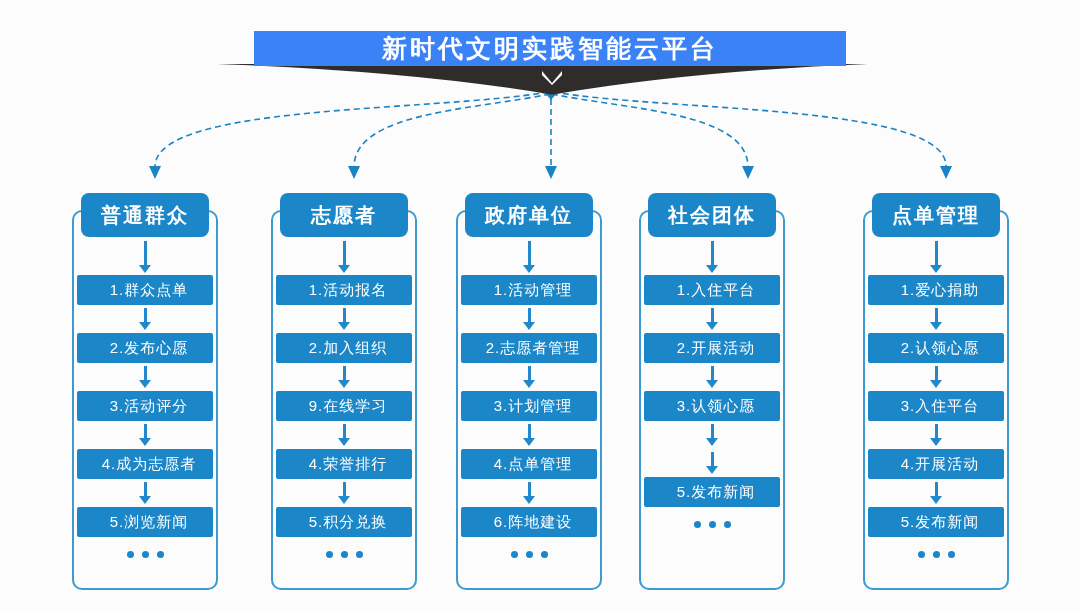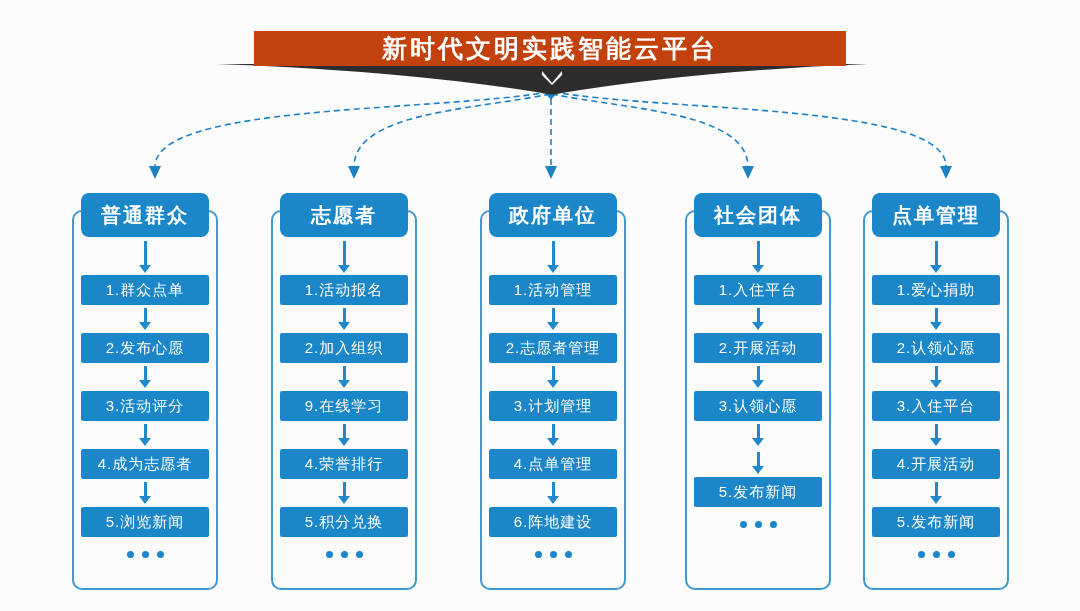--- a/index.html
+++ b/index.html
@@ -6,21 +6,21 @@
   body {
     width:1080px; height:611px; position:relative; overflow:hidden;
     background:#fcfcfc;
     font-family:"Liberation Sans","DejaVu Sans",sans-serif;
   }
   .stage { position:absolute; inset:0; }
 
   
   .title-bar {
     position:absolute; left:254px; top:31px; width:592px; height:35px;
-    background:#c2410c; color:#ffffff;
+    background:#3b82f6; color:#ffffff;
     display:flex; align-items:center; justify-content:center;
     font-size:25px; font-weight:bold; letter-spacing:3px;
     z-index:3;
   }
   .wedge-svg { position:absolute; left:210px; top:63px; z-index:2; }
   .connector-svg { position:absolute; left:0; top:0; z-index:1; }
 
   
   .col {
     position:absolute; top:193px; width:146px; height:397px;
@@ -36,20 +36,21 @@
     width:128px; height:44px; background:#1b87c8; border-radius:8px;
     color:#fff; font-size:20px; font-weight:bold; letter-spacing:2px;
     display:flex; align-items:center; justify-content:center;
   }
   .flow-item {
     position:relative; z-index:1;
     width:128px; height:30px; background:#1b87c8; border-radius:2px;
     color:#fff; font-size:15px; letter-spacing:1px;
     display:flex; align-items:center; justify-content:center;
     white-space:nowrap;
+    padding-left:8px;
   }
   .varrow {
     position:relative; z-index:1; width:3px; background:#2189cb;
   }
   .varrow::after {
     content:""; position:absolute; left:50%; bottom:-8px;
     transform:translateX(-50%);
     width:0; height:0;
     border-left:6px solid transparent; border-right:6px solid transparent;
     border-top:8px solid #2189cb;
@@ -122,41 +123,41 @@
     <div class="flow-item">4.荣誉排行</div>
     <div class="varrow sm"></div>
     <div class="flow-item">5.积分兑换</div>
     <div class="dots">
         <i></i>
         <i></i>
         <i></i>
       </div>
   </div>
 
-  <div class="col" style="left:480px">
+  <div class="col" style="left:456px">
     <div class="col-outline"></div>
     <div class="col-header">政府单位</div>
     <div class="varrow lg"></div>
     <div class="flow-item">1.活动管理</div>
     <div class="varrow sm"></div>
     <div class="flow-item">2.志愿者管理</div>
     <div class="varrow sm"></div>
     <div class="flow-item">3.计划管理</div>
     <div class="varrow sm"></div>
     <div class="flow-item">4.点单管理</div>
     <div class="varrow sm"></div>
     <div class="flow-item">6.阵地建设</div>
     <div class="dots">
         <i></i>
         <i></i>
         <i></i>
       </div>
   </div>
 
-  <div class="col" style="left:685px">
+  <div class="col" style="left:639px">
     <div class="col-outline"></div>
     <div class="col-header">社会团体</div>
     <div class="varrow lg"></div>
     <div class="flow-item">1.入住平台</div>
     <div class="varrow sm"></div>
     <div class="flow-item">2.开展活动</div>
     <div class="varrow sm"></div>
     <div class="flow-item">3.认领心愿</div>
     <div class="varrow sm"></div>
     <div class="varrow sm"></div>

